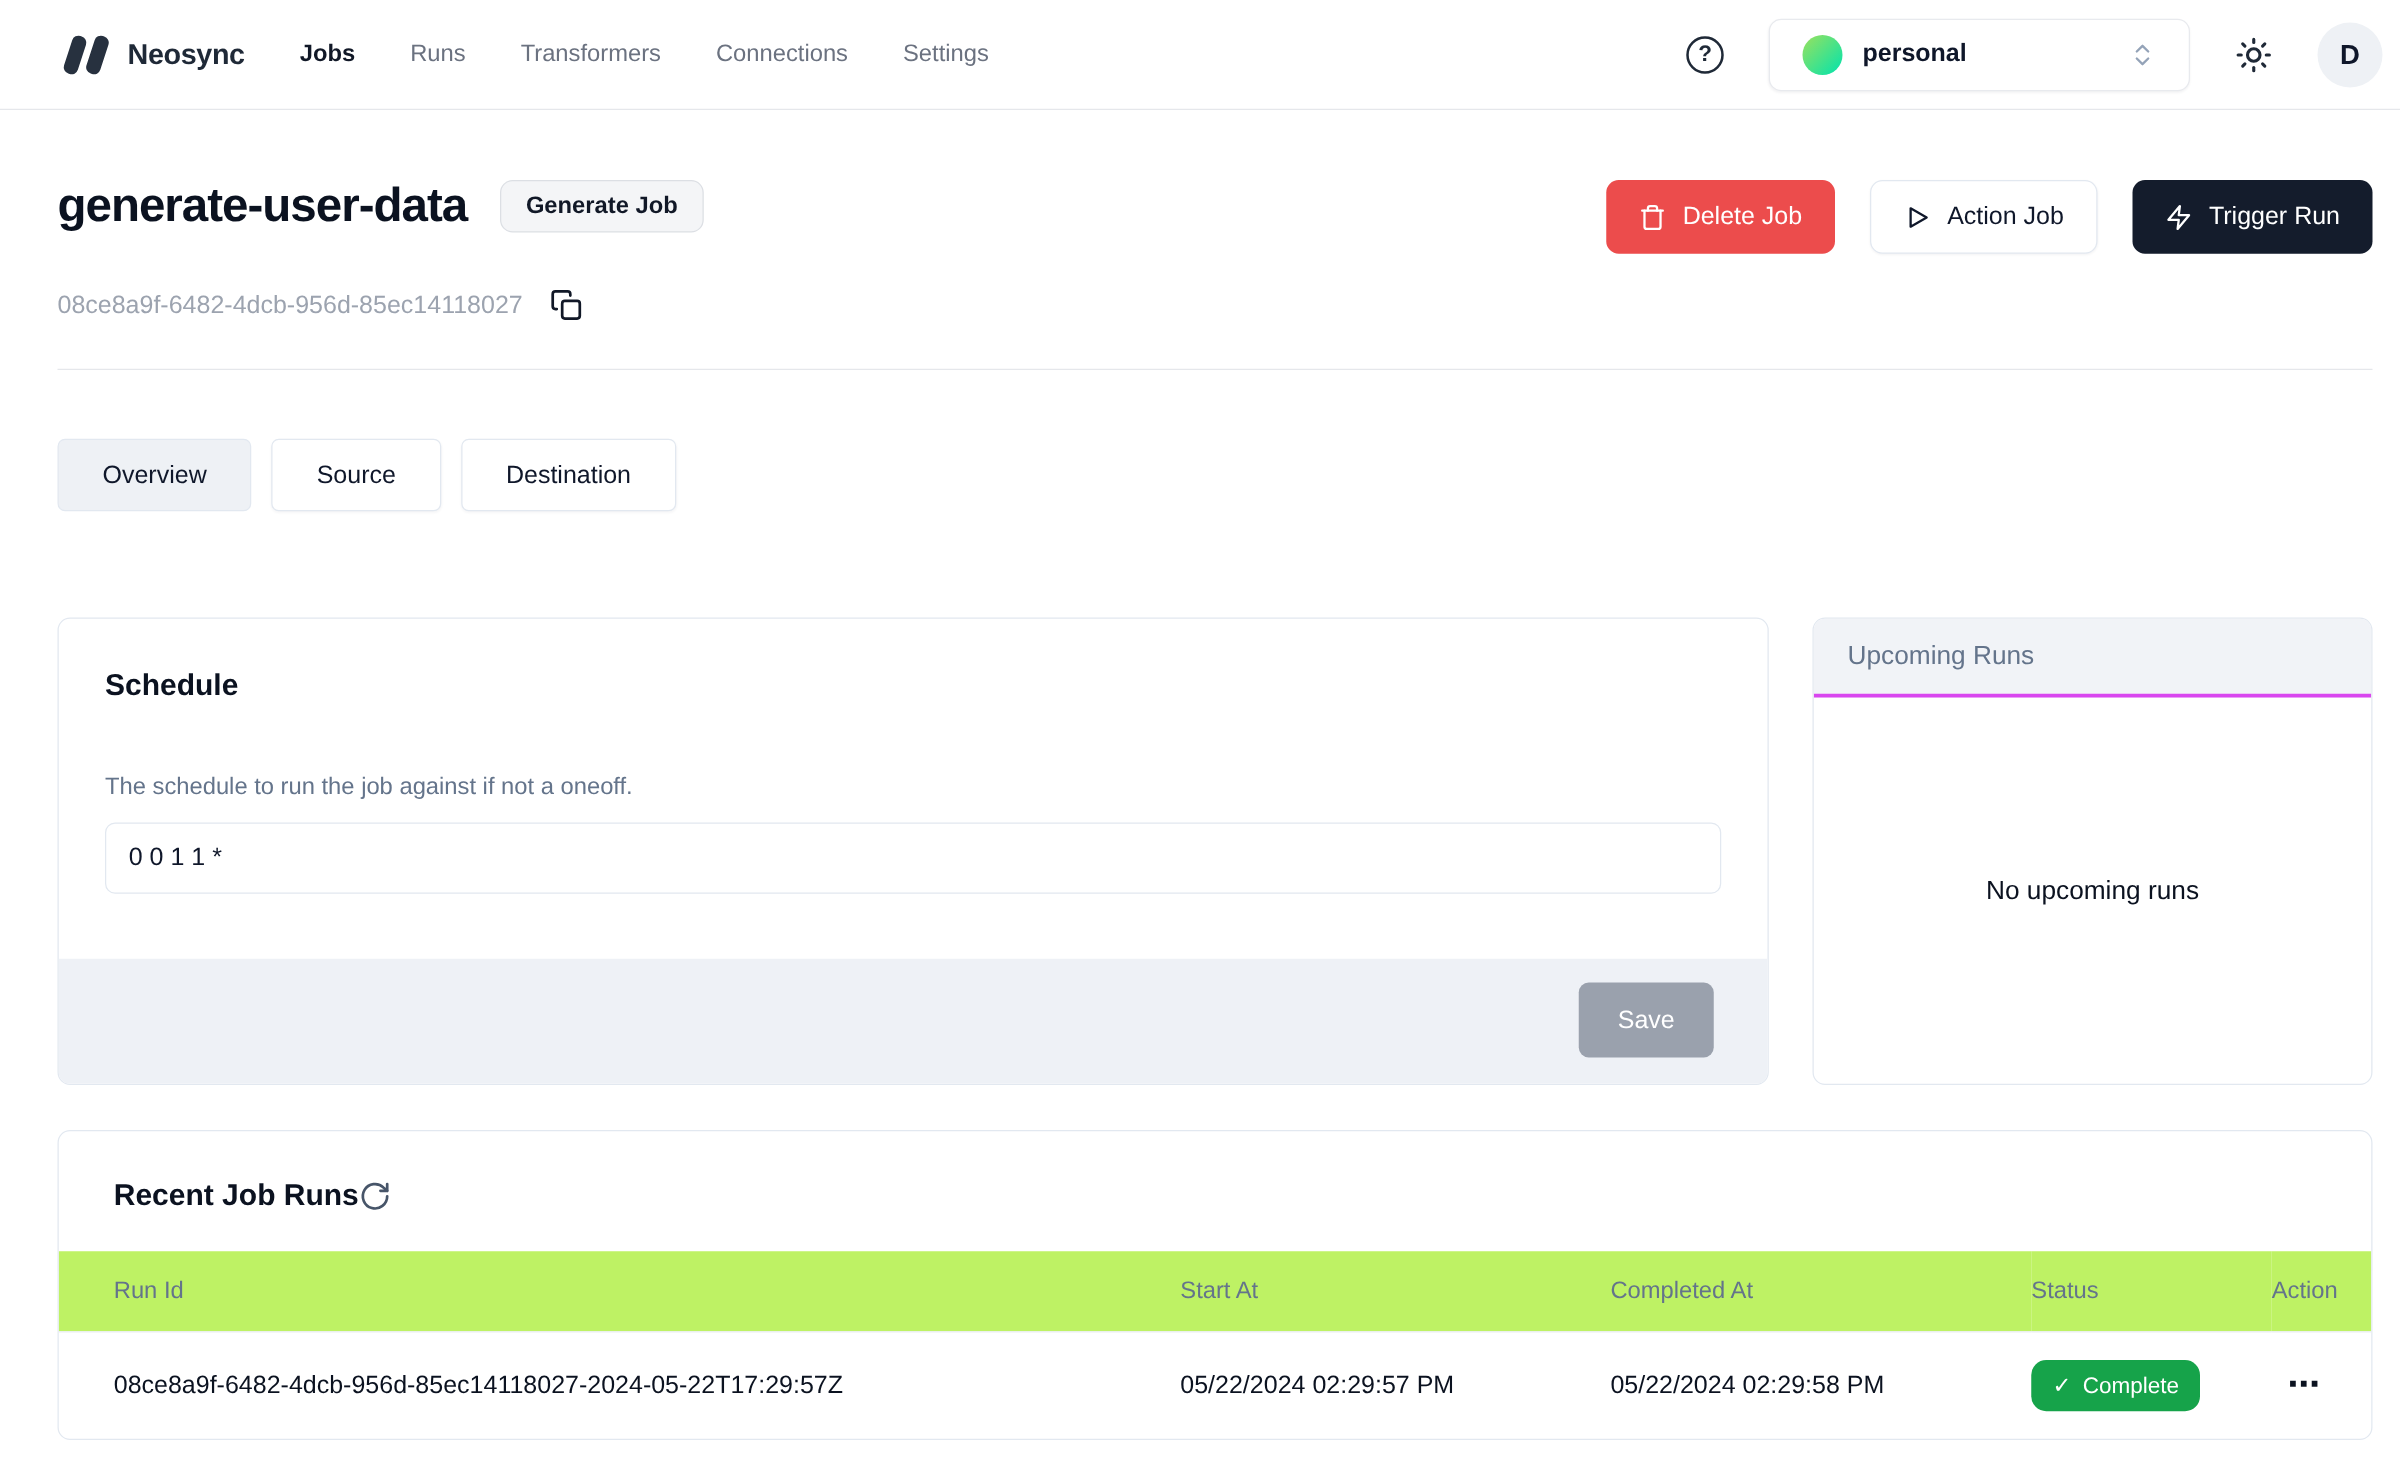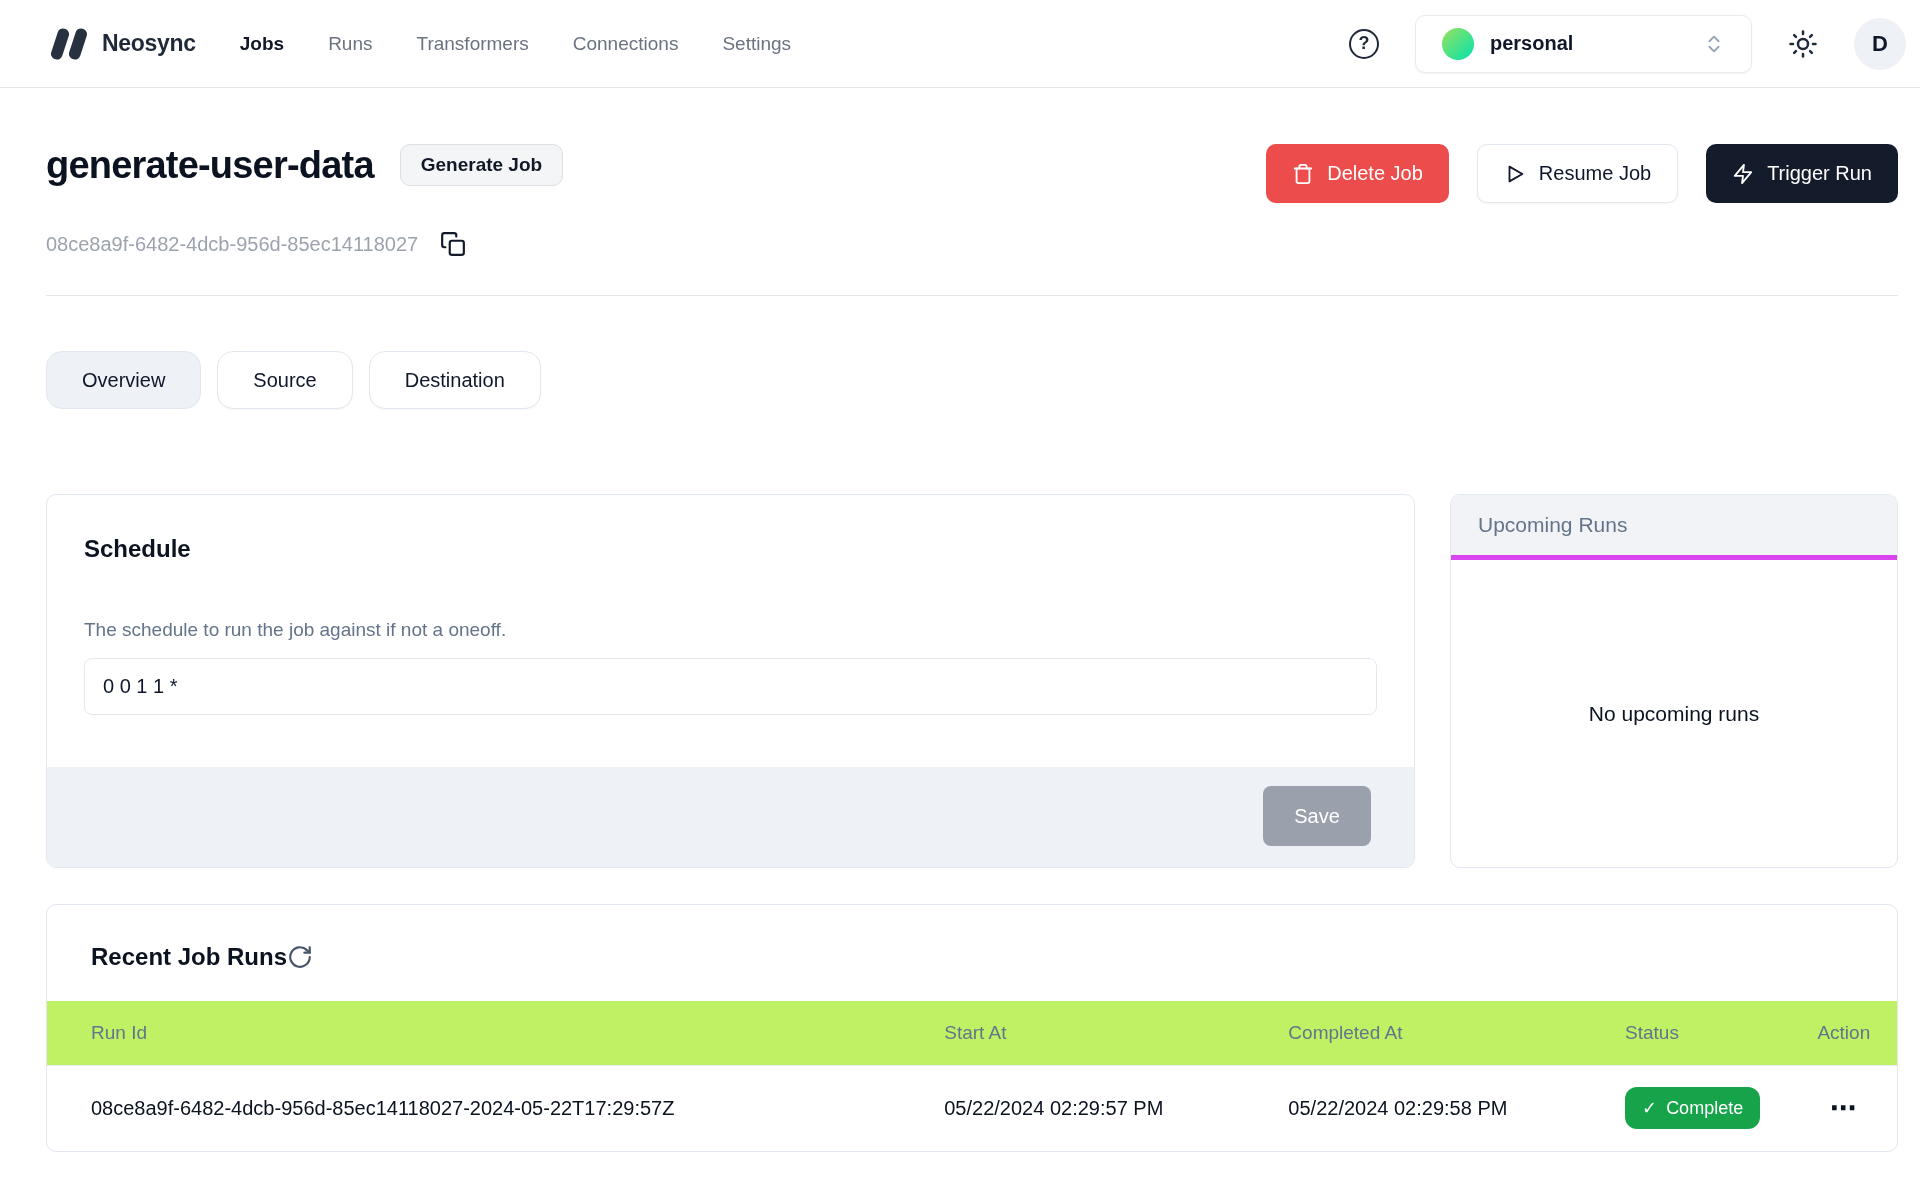--- a/index.html
+++ b/index.html
@@ -45,21 +45,21 @@
     box-shadow:0 1px 2px rgba(16,24,40,.05); }
   .btn-trigger { background:#141c2c; color:#fff; }
 
   .job-id-row { margin-top:28px; display:flex; align-items:center; gap:22px; }
   .job-id { font-size:20px; color:#9ca3af; }
   .copy-btn { cursor:pointer; display:flex; }
   .divider { margin-top:38px; border-bottom:1px solid #e5e7eb; }
 
   
   .tabs { margin-top:55px; display:flex; gap:16px; }
-  .tab { height:58px; padding:12px 35px; border-radius:16px; border:1px solid #e2e8f0;
+  .tab { height:58px; padding:12px 35px; border-radius:6px; border:1px solid #e2e8f0;
     background:#fff; font-size:20px; font-weight:500; color:#0f172a;
     display:inline-flex; align-items:center; cursor:pointer; font-family:inherit;
     box-shadow:0 1px 2px rgba(16,24,40,.04); }
   .tab.active { background:#eef1f5; box-shadow:none; }
 
   
   .content-row { margin-top:85px; display:flex; gap:35px; align-items:stretch; }
   .card { border:1px solid #e2e8f0; border-radius:10px; background:#fff; }
   .schedule-card { flex:1; display:flex; flex-direction:column; overflow:hidden; }
   .schedule-body { padding:40px 37px 38px 37px; flex:1; }
@@ -68,21 +68,21 @@
   .cron-input { margin-top:17px; width:100%; height:57px; border:1px solid #e2e8f0;
     border-radius:8px; padding:0 18px; font-size:20px; color:#0f172a; font-family:inherit;
     outline:none; background:#fff; }
   .schedule-footer { background:#eef1f6; padding:19px 43px 21px; display:flex;
     justify-content:flex-end; }
   .save-btn { width:108px; height:60px; background:#9aa1ad; color:#fff; border:none;
     border-radius:8px; font-size:20px; font-weight:500; cursor:pointer; font-family:inherit; }
 
   .upcoming-card { width:448px; height:374px; display:flex; flex-direction:column;
     overflow:hidden; }
-  .upcoming-header { background:#f1f3f7; border-bottom:5px solid #d946ef;
+  .upcoming-header { background:#f1f3f7; border-bottom:3px solid #d946ef;
     padding:18px 27px; font-size:21px; color:#64748b; }
   .upcoming-body { flex:1; display:flex; align-items:center; justify-content:center;
     font-size:21px; font-weight:500; color:#0b1220; }
 
   
   .runs-card { margin-top:36px; overflow:hidden; }
   .runs-header { padding:38px 0 30px 44px; display:flex; align-items:center; gap:0; }
   .runs-title { font-size:24px; font-weight:700; color:#0b1220; }
   .refresh-btn { cursor:pointer; display:flex; }
   table { width:100%; border-collapse:collapse; table-layout:fixed; }
@@ -169,21 +169,21 @@
           </svg>
         </span>
         <span>Delete Job</span>
       </button>
       <button class="btn btn-resume">
         <span>
           <svg width="22" height="22" viewBox="0 0 24 24" fill="none" stroke="#0f172a" stroke-width="2" stroke-linejoin="round">
             <polygon points="6 4 20 12 6 20 6 4"></polygon>
           </svg>
         </span>
-        <span>Resume Job</span>
+        <span>Action Job</span>
       </button>
       <button class="btn btn-trigger">
         <span>
           <svg width="22" height="22" viewBox="0 0 24 24" fill="none" stroke="#ffffff" stroke-width="2" stroke-linejoin="round">
             <path d="M13 2 3 14h9l-1 8 10-12h-9l1-8z"></path>
           </svg>
         </span>
         <span>Trigger Run</span>
       </button>
     </div>

